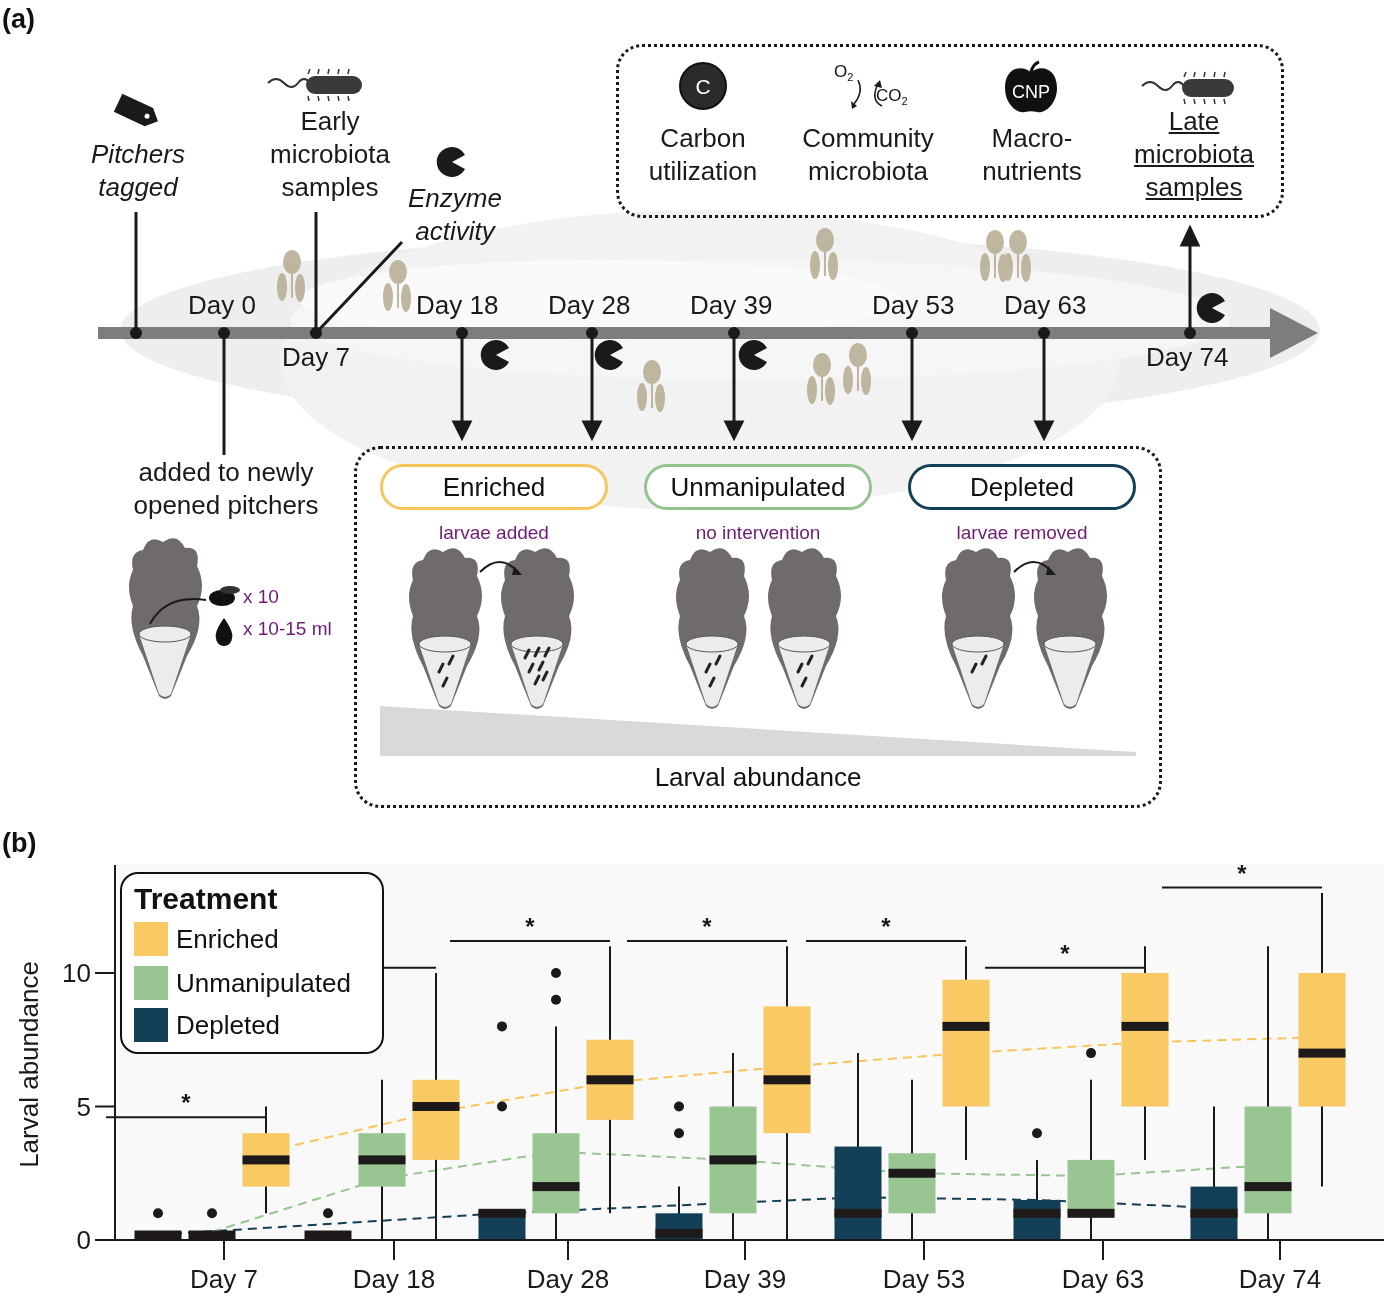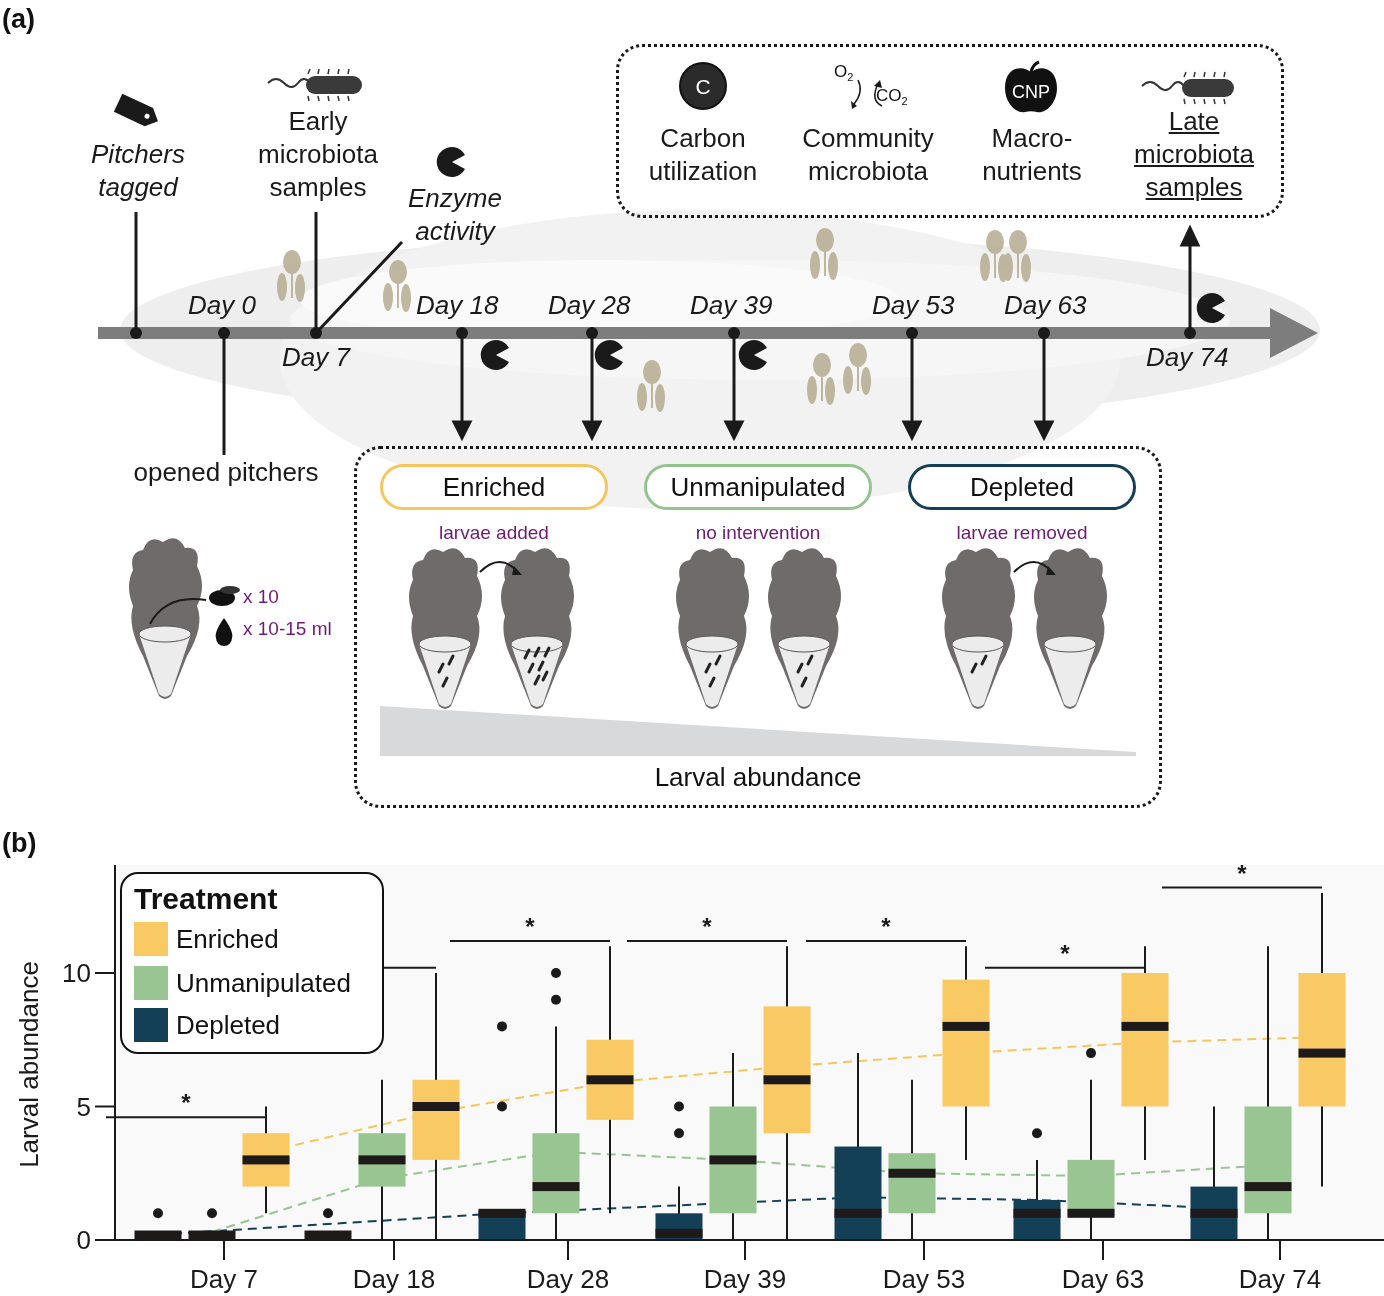--- a/index.html
+++ b/index.html
@@ -1,21 +1,21 @@
 <!DOCTYPE html>
 <html><head>
 <meta charset="utf-8">
 <style>
   html, body { margin: 0; padding: 0; background: #ffffff; }
   body { width: 1384px; height: 1296px; position: relative; overflow: hidden;
          font-family: "Liberation Sans", "DejaVu Sans", sans-serif; color: #111; }
   .abs { position: absolute; }
   .panel-label { font-weight: bold; font-size: 27px; }
   .tl-text { font-size: 26px; line-height: 33px; text-align: center; color: #1a1a1a; }
-  .day { font-style: italic; font-size: 26px; color: #1a1a1a; }
+  .day { font-size: 26px; color: #1a1a1a; }
   .small { font-size: 19px; color: #701a75; }
   .pill { position: absolute; height: 46px; border-radius: 23px; border: 3px solid; background: #fff;
           box-sizing: border-box; display: flex; align-items: center; justify-content: center; font-size: 26px; }
   .dotted-box { position: absolute; border: 3px dotted #1a1a1a; border-radius: 26px; box-sizing: border-box; }
   svg text { font-family: "Liberation Sans", "DejaVu Sans", sans-serif; }
   .legend { position: absolute; left: 120px; top: 872px; width: 264px; height: 182px; border: 2px solid #111;
             border-radius: 18px; background: #fff; box-sizing: border-box; }
   .legend-title { position: absolute; left: 12px; top: 8px; font-weight: bold; font-size: 30px; }
   .legend-item { position: absolute; left: 12px; height: 34px; display: flex; align-items: center; font-size: 26px; }
   .legend-swatch { width: 34px; height: 34px; margin-right: 8px; }
@@ -242,21 +242,21 @@
   <path d="M1014,572 q20,-20 38,0" stroke="#1a1a1a" stroke-width="2" fill="none"></path>
   <polygon points="1048,566 1056,575 1046,575" fill="#1a1a1a"></polygon>
 
   <polygon points="380,706 1136,752 1136,756 380,756" fill="#d8d9db"></polygon>
 </svg>
 
 <div class="abs tl-text" style="left:68px; top:138px; width:140px;font-style:italic;">
   <div>Pitchers</div>
   <div>tagged</div>
 </div>
-<div class="abs tl-text" style="left:238px; top:105px; width:160px;">
+<div class="abs tl-text" style="left:250px; top:105px; width:160px;">
   <div>Early</div>
   <div>microbiota</div>
   <div>samples</div>
 </div>
 <div class="abs tl-text" style="left:390px; top:182px; width:130px;font-style:italic;">
   <div>Enzyme</div>
   <div>activity</div>
 </div>
 
 <div class="abs day" style="left:188px; top:290px;">Day 0</div>
@@ -283,20 +283,21 @@
   <div>Macro-</div>
   <div>nutrients</div>
 </div>
 <div class="abs tl-text" style="left:1114px; top:105px; width:160px;text-decoration:underline;">
   <div>Late</div>
   <div>microbiota</div>
   <div>samples</div>
 </div>
 
 <div class="abs tl-text" style="left:116px; top:456px; width:220px;">
+  <div>added to newly</div>
   <div>opened pitchers</div>
 </div>
 <div class="abs small" style="left:243px; top:586px;">x 10</div>
 <div class="abs small" style="left:243px; top:618px;">x 10-15 ml</div>
 
 <div class="dotted-box" style="left:354px; top:446px; width:808px; height:362px;"></div>
 <div class="pill" style="left:380px; top:464px; width:228px; border-color:#f6c65b;">Enriched</div>
 <div class="pill" style="left:644px; top:464px; width:228px; border-color:#93c48f;">Unmanipulated</div>
 <div class="pill" style="left:908px; top:464px; width:228px; border-color:#133f57;">Depleted</div>
 <div class="abs small" style="left:380px; top:522px; width:228px; text-align:center;">larvae added</div>

